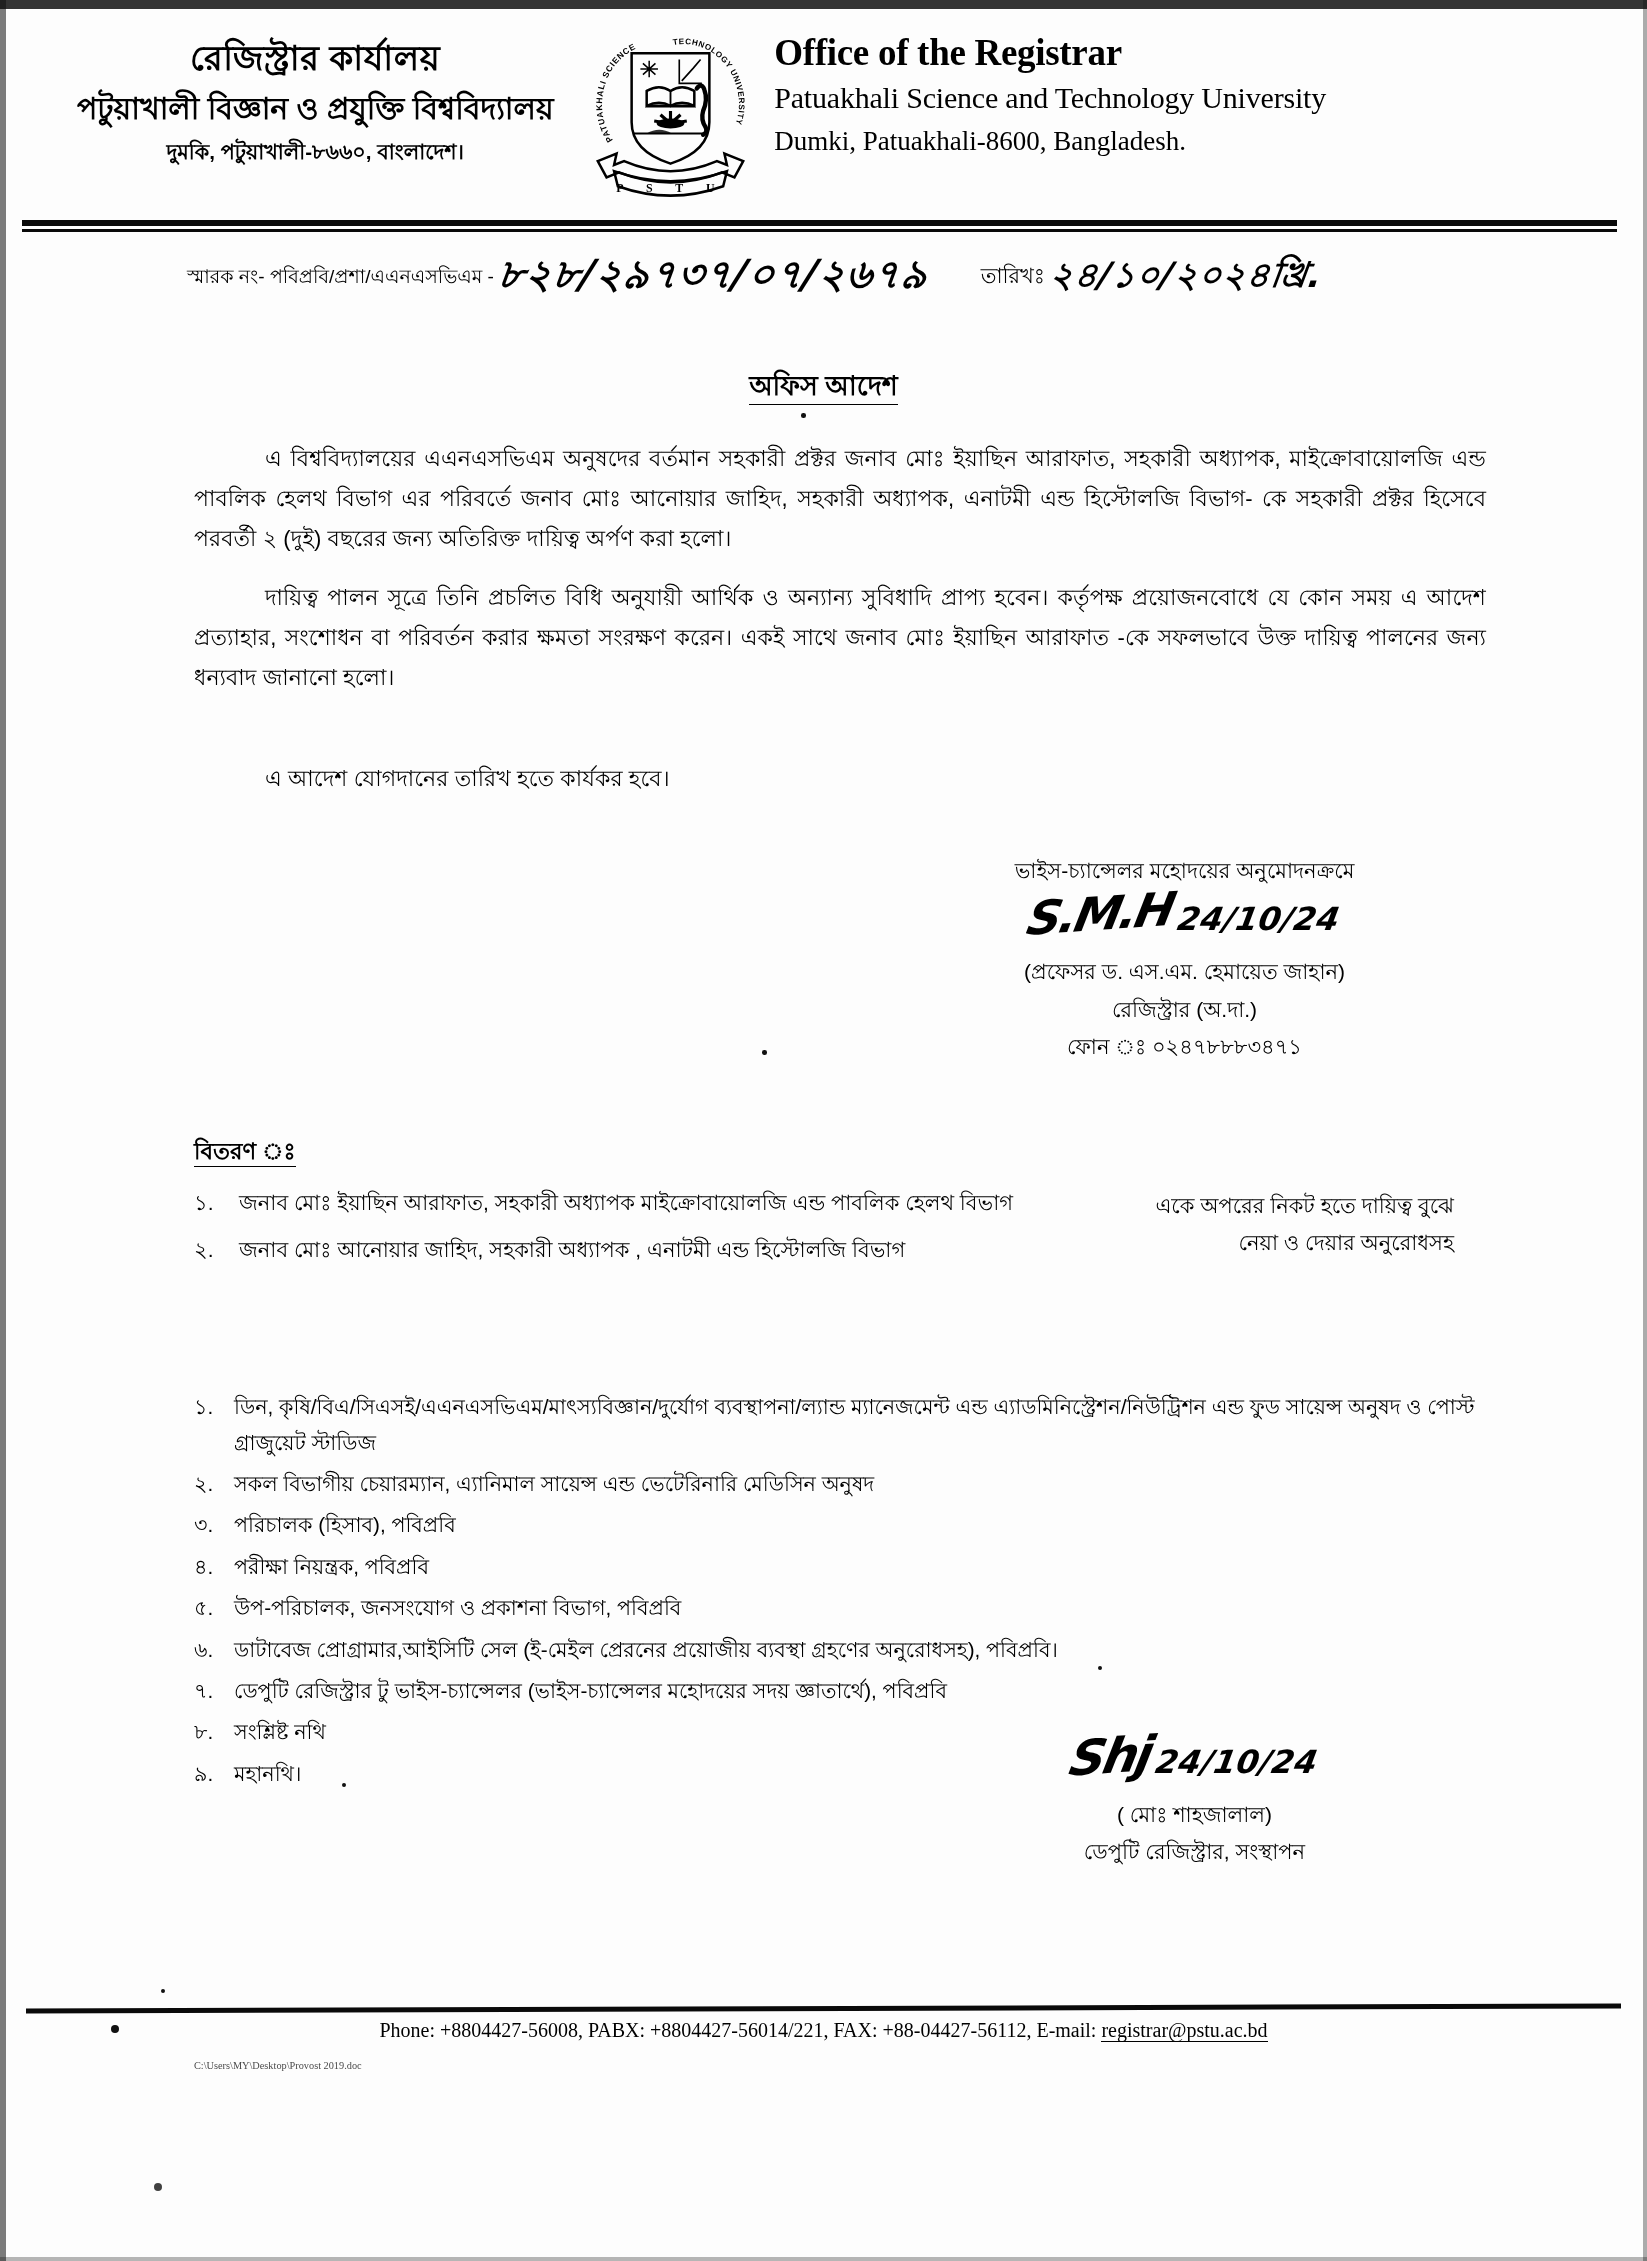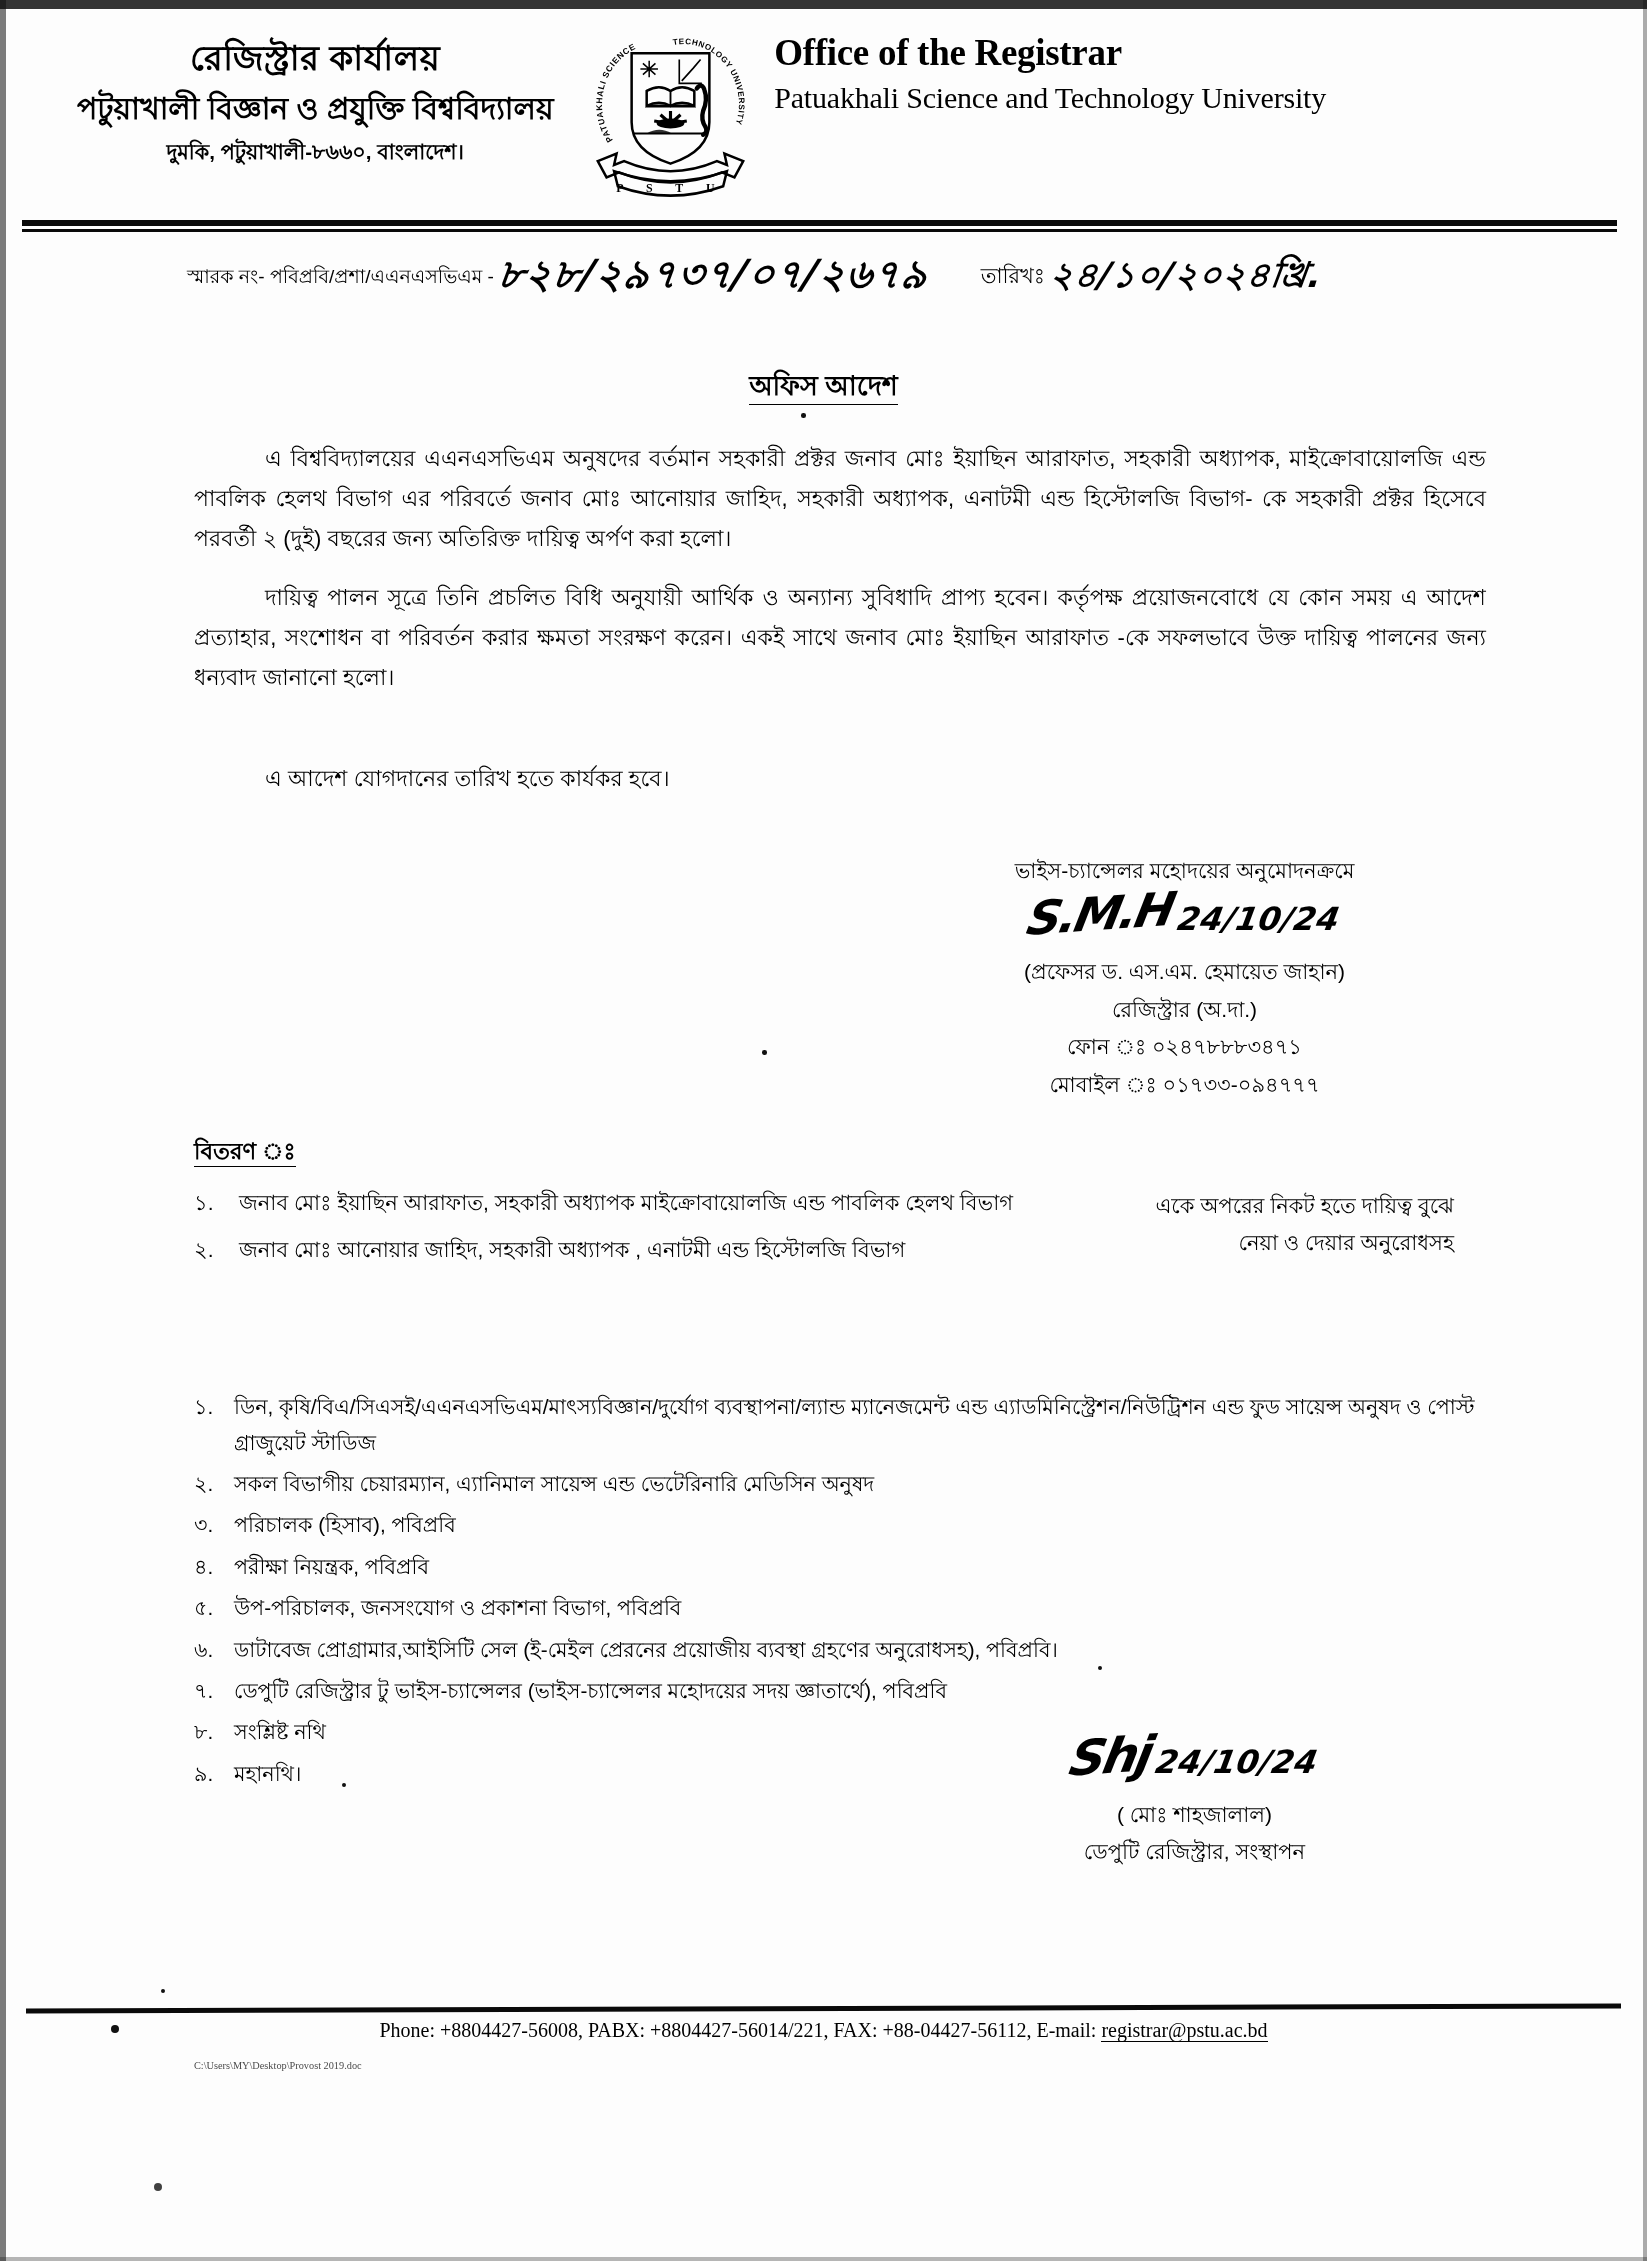--- a/index.html
+++ b/index.html
@@ -368,20 +368,21 @@
                  Q 130 244 204 212 L 220 218 L 216 200 L 246 212
                  L 232 238 L 212 230 Q 130 262 48 230 L 28 238 Z" fill="none" stroke="#000" stroke-width="4"></path>
         <path d="M 40 228 Q 130 260 220 228 L 214 252 Q 130 282 46 252 Z" fill="none" stroke="#000" stroke-width="4"></path>
         <text x="130" y="262" text-anchor="middle" font-family="Liberation Serif, serif" font-size="19" font-weight="700" letter-spacing="16">P   S   T   U</text>
       </svg>
     </div>
 
     <div class="lh-en">
       <div class="e1">Office of the Registrar</div>
       <div class="e2">Patuakhali Science and Technology University</div>
+      <div class="e3">Dumki, Patuakhali-8600, Bangladesh.</div>
     </div>
   </div>
 
   <div class="rule-double">
     <div class="thick"></div>
     <div class="gap"></div>
     <div class="thin"></div>
   </div>
 
   <div class="memo-row">
@@ -399,21 +400,20 @@
   <div class="para bn" id="para2">দায়িত্ব পালন সূত্রে তিনি প্রচলিত বিধি অনুযায়ী আর্থিক ও অন্যান্য সুবিধাদি প্রাপ্য হবেন। কর্তৃপক্ষ প্রয়োজনবোধে যে কোন সময় এ আদেশ প্রত্যাহার, সংশোধন বা পরিবর্তন করার ক্ষমতা সংরক্ষণ করেন। একই সাথে জনাব মোঃ ইয়াছিন আরাফাত -কে সফলভাবে উক্ত দায়িত্ব পালনের জন্য ধন্যবাদ জানানো হলো।</div>
   <div class="para bn" id="para3">এ আদেশ যোগদানের তারিখ হতে কার্যকর হবে।</div>
 
   <div class="sig-block bn" id="sig1">
     <div>ভাইস-চ্যান্সেলর মহোদয়ের অনুমোদনক্রমে</div>
     <div class="sig-scribble">S.M.H</div>
     <div class="sig-date">24/10/24</div>
     <div>(প্রফেসর ড. এস.এম. হেমায়েত জাহান)</div>
     <div>রেজিস্ট্রার (অ.দা.)</div>
     <div>ফোন ঃ ০২৪৭৮৮৮৩৪৭১</div>
-    <div>মোবাইল ঃ ০১৭৩৩-০৯৪৭৭৭</div>
   </div>
 
   <div class="sec-head bn" id="bitoron-head">
     <u>বিতরণ ঃ</u>
   </div>
 
   <ul id="bitoron-list" class="bn">
     <li>
       <span class="num">১.</span>
       <span class="txt">জনাব মোঃ ইয়াছিন আরাফাত, সহকারী অধ্যাপক মাইক্রোবায়োলজি এন্ড পাবলিক হেলথ বিভাগ</span>

